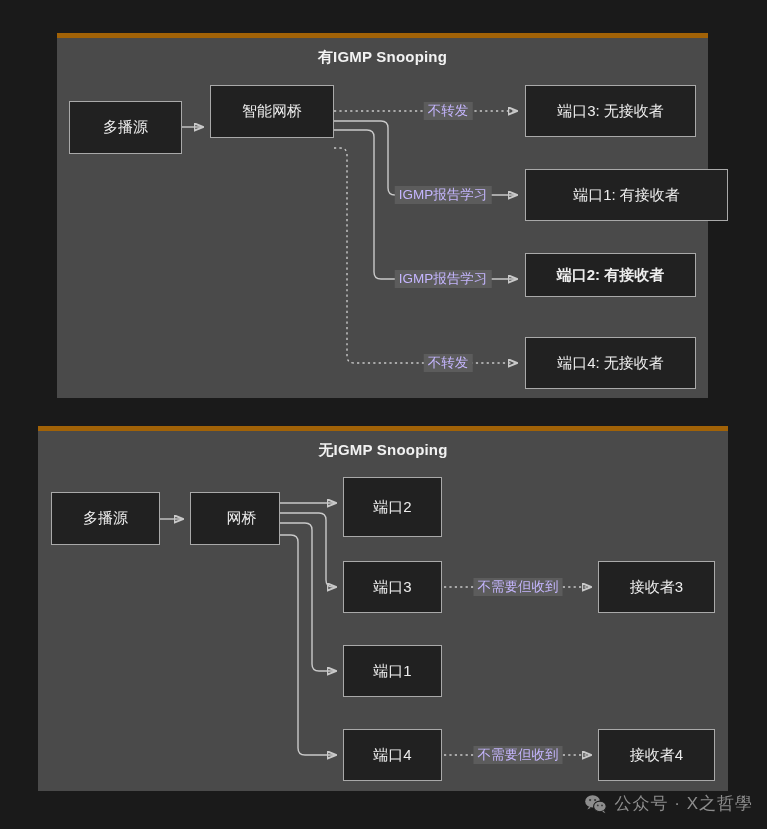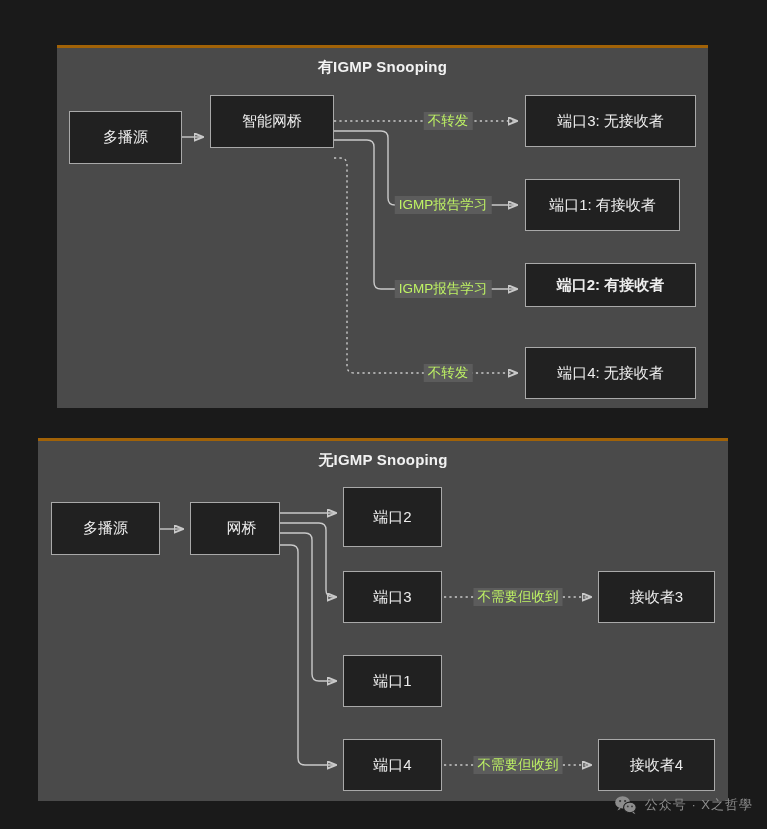--- a/index.html
+++ b/index.html
@@ -12,22 +12,21 @@
     width: 767px;
     height: 829px;
     position: relative;
     overflow: hidden;
     font-family: "Liberation Sans", "DejaVu Sans", sans-serif;
     color: #e8e8e8;
   }
   .panel {
     position: absolute;
     background: #4a4a4a;
-    border-top: 3px solid #a16207;
-    margin-top: 12px;
+    border-top: 5px solid #a16207;
   }
   #panel-top   { left: 57px;  top: 33px;  width: 651px; height: 360px; }
   #panel-bottom{ left: 38px;  top: 426px; width: 690px; height: 360px; }
 
   .panel-title {
     position: absolute;
     left: 0; right: 0;
     top: 10px;
     text-align: center;
     font-size: 15px;
@@ -45,21 +44,21 @@
     align-items: center;
     justify-content: center;
     font-size: 15px;
     color: #ededed;
     white-space: nowrap;
   }
 
   .edge-label {
     position: absolute;
     background: #5c5c5c;
-    color: #bef264;
+    color: #c4b5fd;
     font-size: 13.5px;
     line-height: 18px;
     padding: 0 4px;
     white-space: nowrap;
     transform: translate(-50%, -50%);
     z-index: 5;
   }
 
   svg.wires {
     position: absolute;
@@ -73,21 +72,21 @@
   svg.wires .dotted { stroke-dasharray: 2.2 3.2; }
 
   .watermark {
     position: absolute;
     right: 14px;
     bottom: 14px;
     display: flex;
     align-items: center;
     gap: 7px;
     color: #8d8d8d;
-    font-size: 13px;
+    font-size: 17px;
     letter-spacing: 1px;
   }
   .wechat-icon { display: block; }
 </style>
 </head>
 <body>
 
 <div class="panel" id="panel-top">
 
   <div class="panel-title">有IGMP Snooping</div>
@@ -110,21 +109,21 @@
 
     <path d="M 277 92 H 310 Q 317 92 317 99 V 234 Q 317 241 324 241 L 460 241" marker-end="url(#ar-solid-t)"></path>
 
     <path class="dotted" d="M 277 110 H 283 Q 290 110 290 117 V 318 Q 290 325 297 325 L 460 325" marker-end="url(#ar-dot-t)"></path>
   </svg>
 
   <div class="node" style="left:12px;  top:63px;  width:113px; height:53px;">多播源</div>
   <div class="node" style="left:153px; top:47px;  width:124px; height:53px;">智能网桥</div>
 
   <div class="node" style="left:468px; top:47px;  width:171px; height:52px;text-align:right;">端口3: 无接收者</div>
-  <div class="node" style="left:468px; top:131px; width:155px; height:52px;">端口1: 有接收者</div>
+  <div class="node" style="left:468px; top:131px; width:203px; height:52px;">端口1: 有接收者</div>
   <div class="node" style="left:468px; top:215px; width:171px; height:44px;font-weight:bold;">端口2: 有接收者</div>
   <div class="node" style="left:468px; top:299px; width:171px; height:52px;">端口4: 无接收者</div>
 
   <div class="edge-label" style="left:391px; top:73px;">不转发</div>
   <div class="edge-label" style="left:386px; top:157px;">IGMP报告学习</div>
   <div class="edge-label" style="left:386px; top:241px;">IGMP报告学习</div>
   <div class="edge-label" style="left:391px; top:325px;">不转发</div>
 </div>
 
 <div class="panel" id="panel-bottom">

